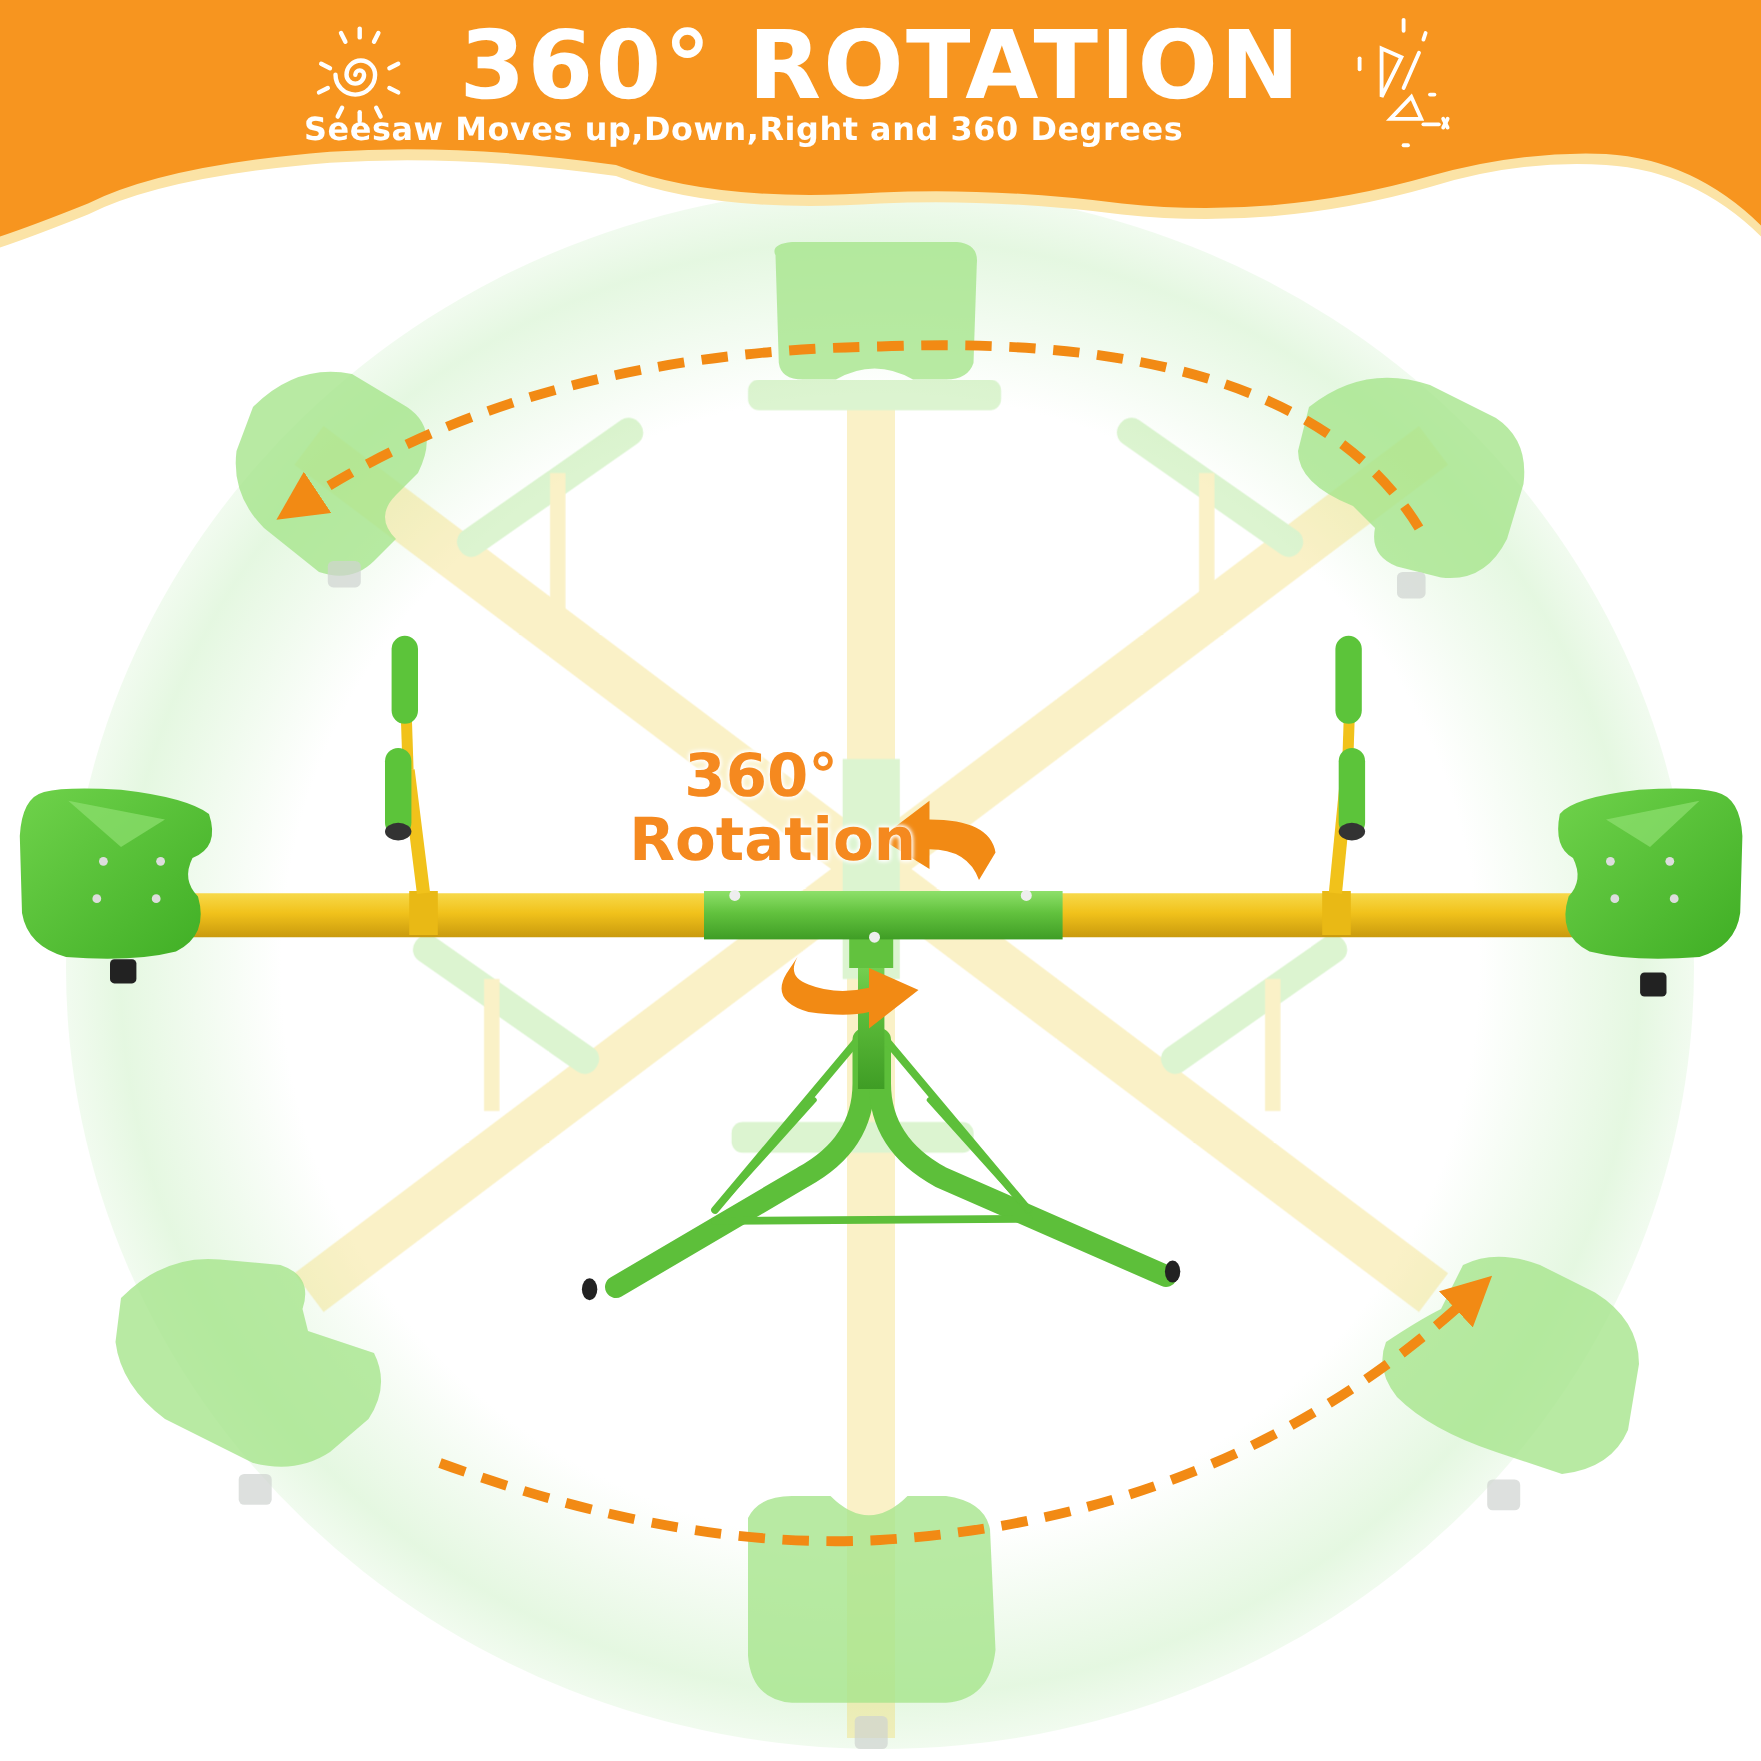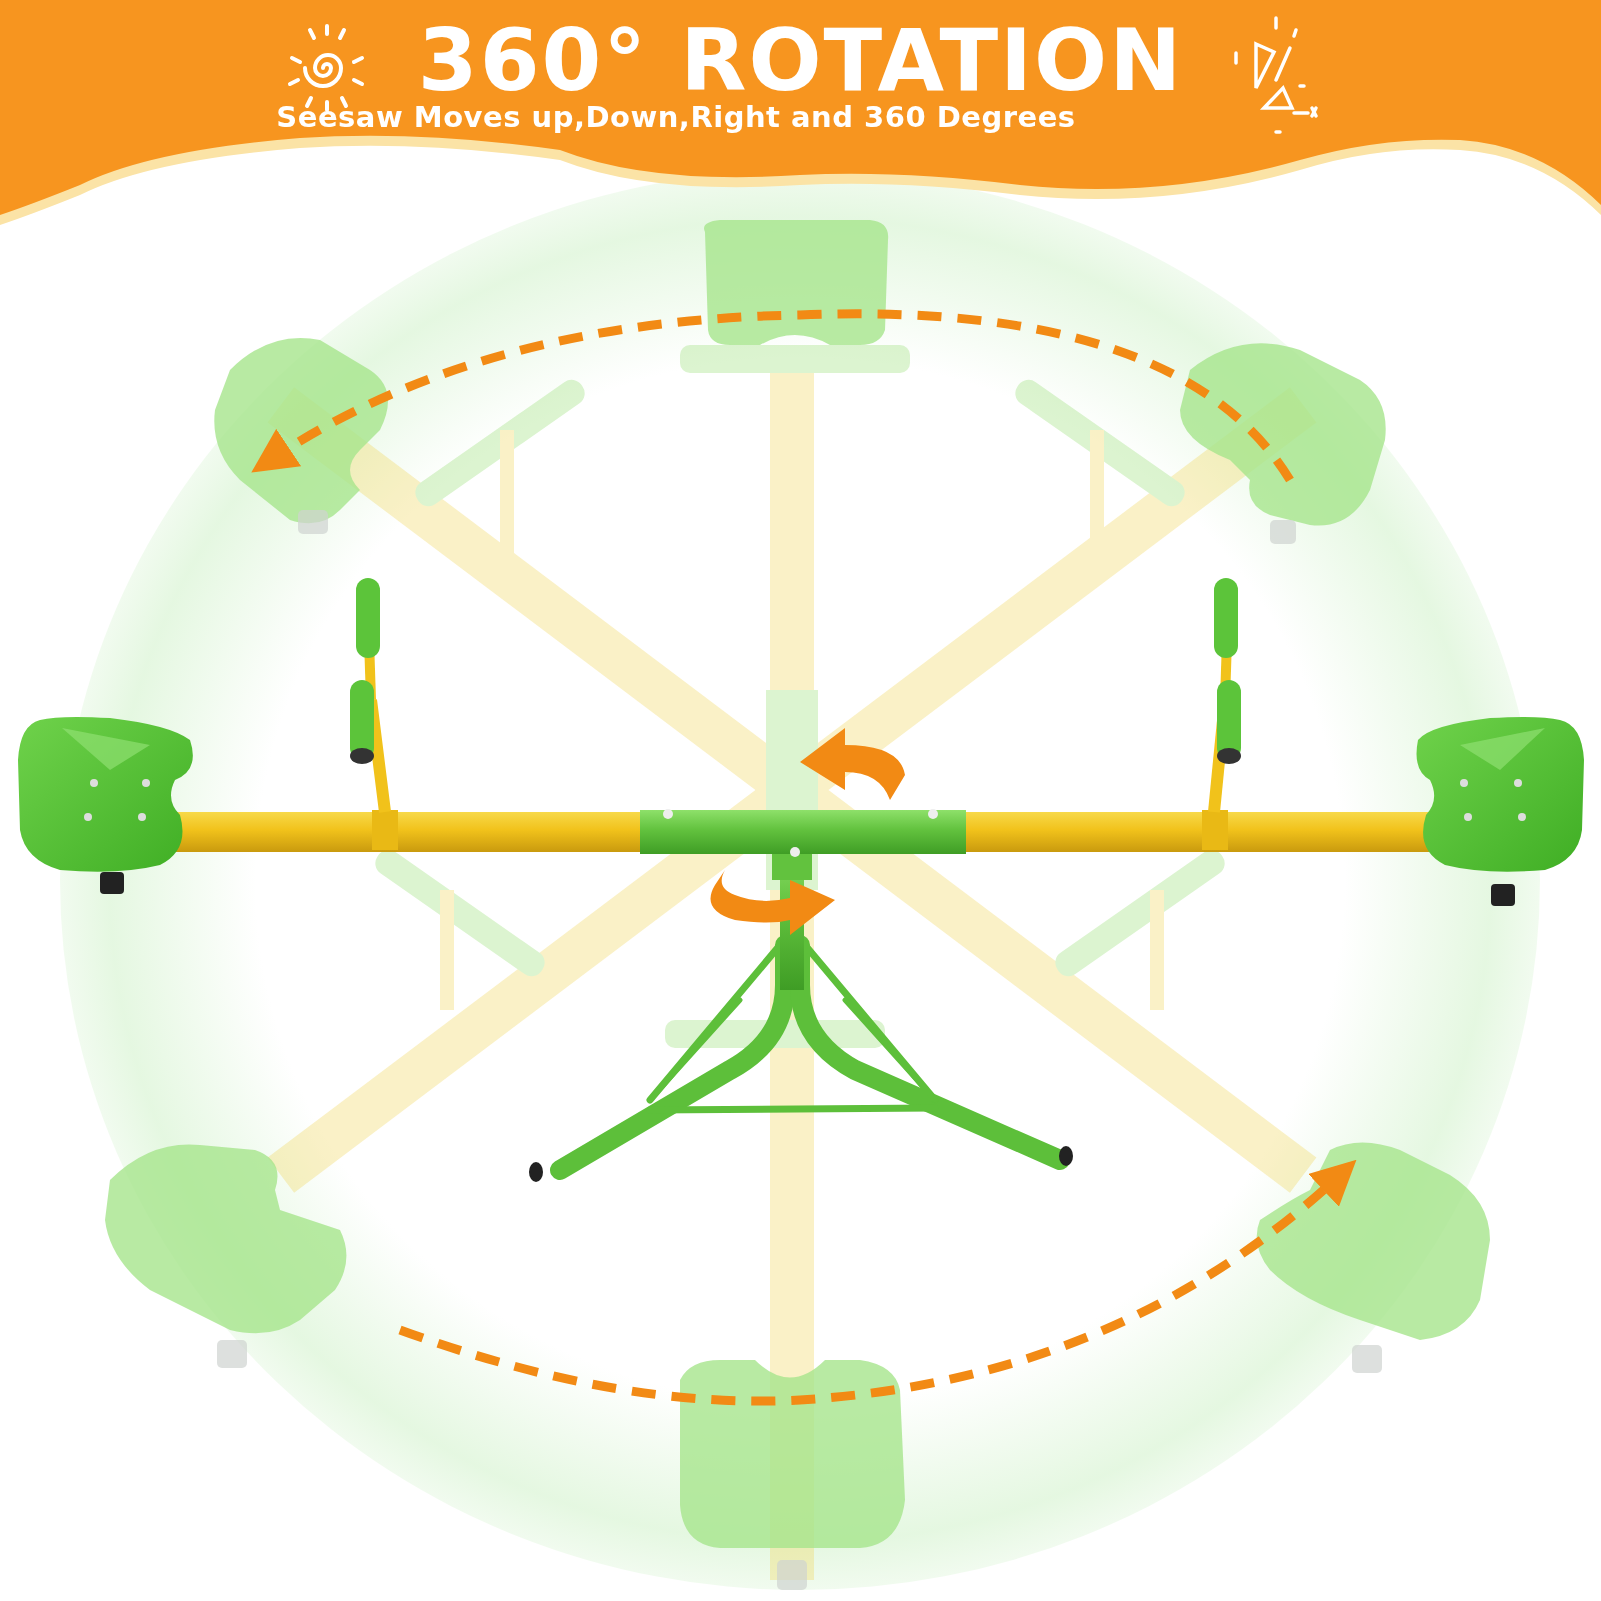--- a/index.html
+++ b/index.html
@@ -209,14 +209,18 @@
       <line x1="48" y1="10" x2="48" y2="20"></line>
       <line x1="66" y1="28" x2="68" y2="22"></line>
       <line x1="66" y1="105" x2="80" y2="105"></line>
       <line x1="84" y1="100" x2="88" y2="108"></line>
       <line x1="88" y1="100" x2="84" y2="108"></line>
       <line x1="72" y1="78" x2="76" y2="78"></line>
       <line x1="48" y1="124" x2="52" y2="124"></line>
     </g>
   </svg>
 
+  <div class="rot-label" style="left:572px;top:677px;width:240px;">
+    <span class="l1">360°</span>
+    <span class="l2">Rotation</span>
+  </div>
 
 </div>
 
 </body></html>

